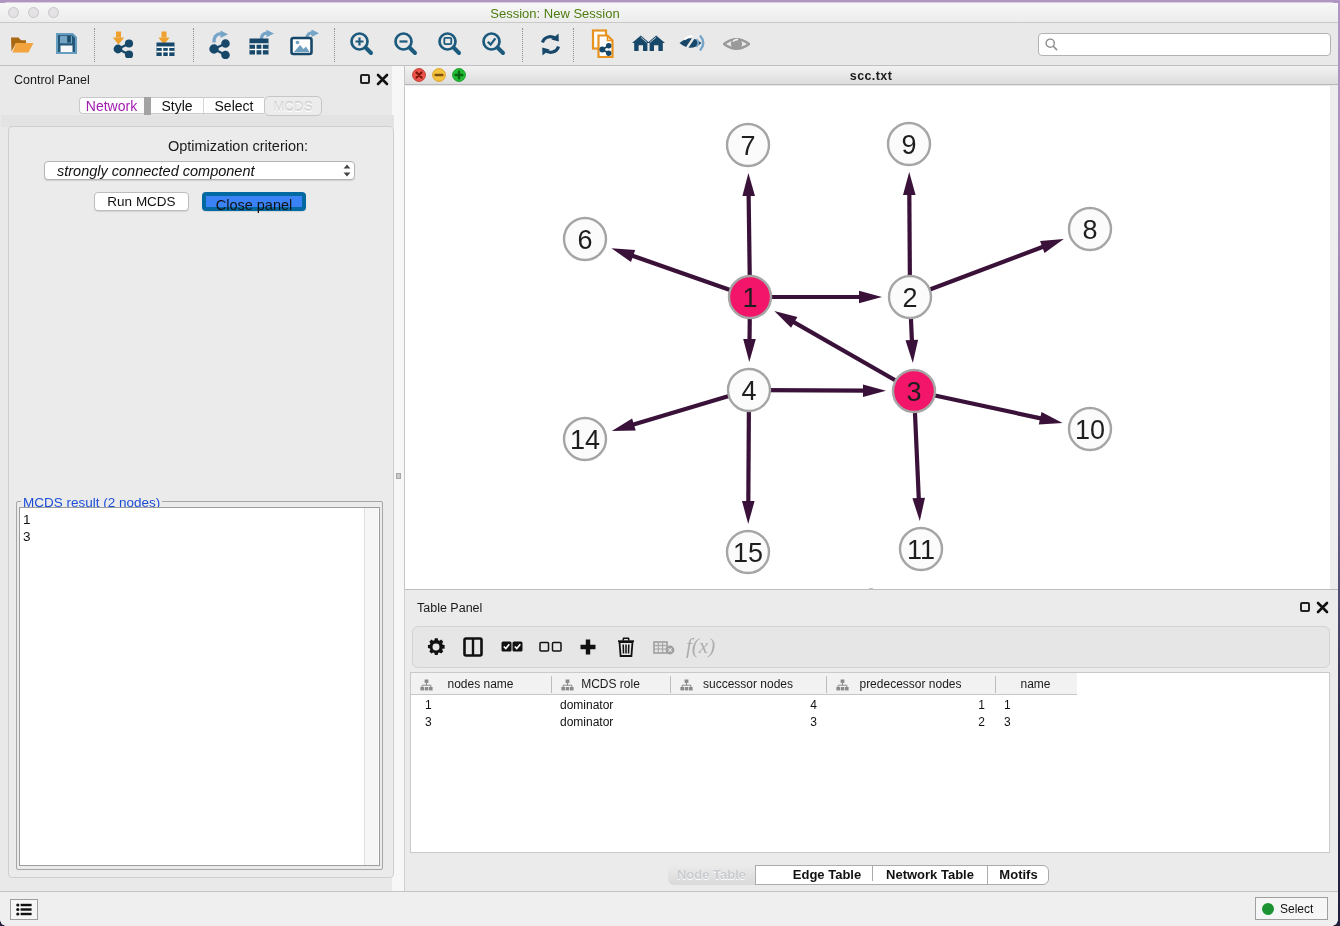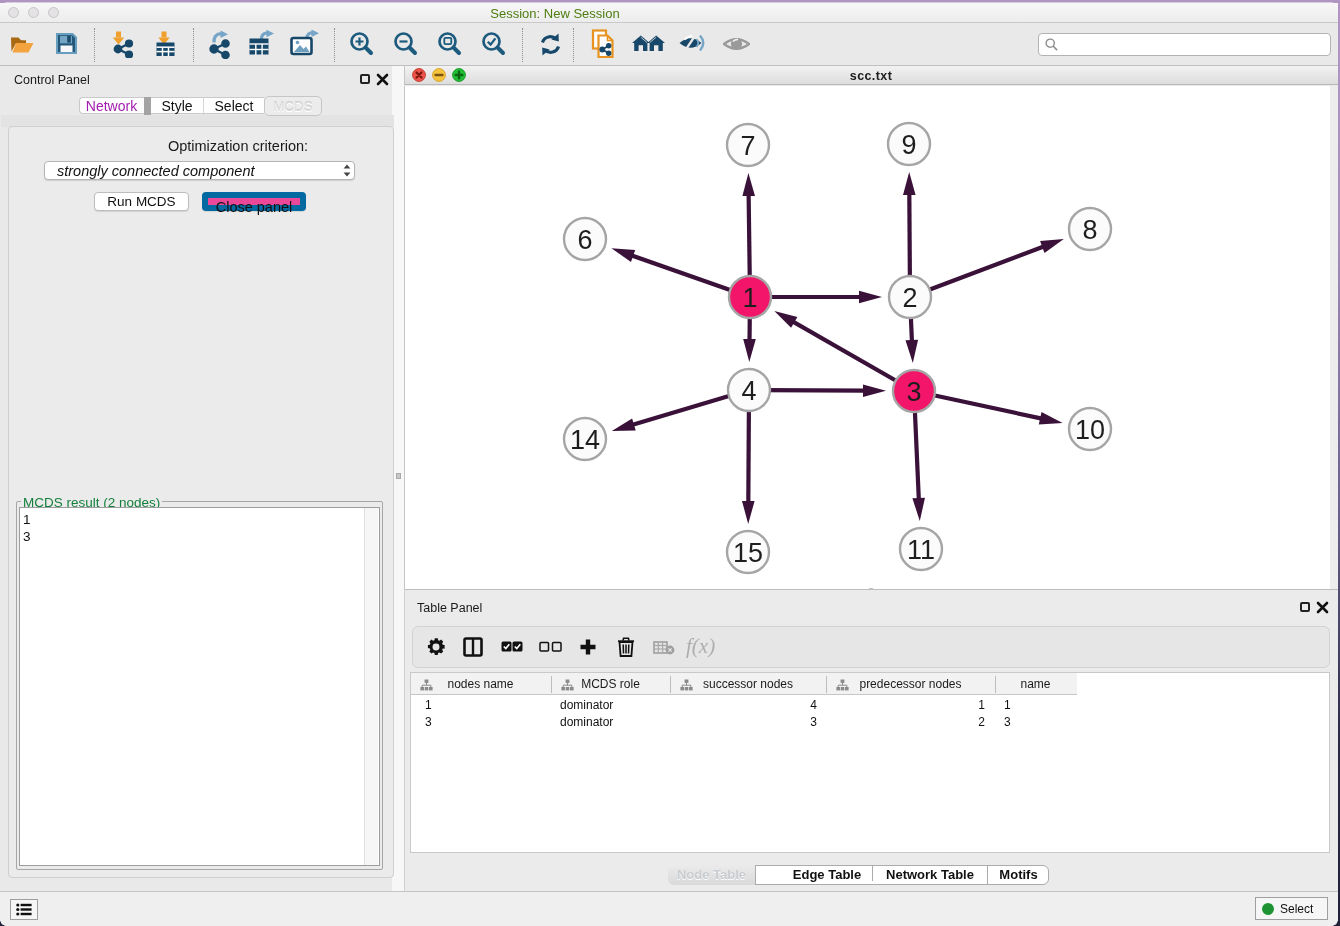--- a/index.html
+++ b/index.html
@@ -191,24 +191,24 @@
 <div class="abs" style="left:8px;top:138px;width:386px;text-align:center;font-size:14.5px;color:#1a1a1a;margin-left:37px;">Optimization criterion:</div>
 
 <div class="abs" style="left:44px;top:161px;width:311px;height:19px;background:#fff;border:1px solid #b5b5b5;border-radius:4px;box-shadow:0 1px 1px rgba(0,0,0,0.12);"></div>
 <div class="abs" style="left:57px;top:163px;font-size:14.5px;color:#111;font-style:italic;">strongly connected component</div>
 <svg class="abs" style="left:340px;top:163px;" width="14" height="15" viewBox="0 0 14 15">
     <path d="M7,1.5 L10.4,5.5 L3.6,5.5 Z" fill="#444"></path>
     <path d="M7,13.5 L10.4,9.5 L3.6,9.5 Z" fill="#444"></path>
   </svg>
 
 <div class="abs" style="left:94px;top:192px;width:95px;height:19px;background:#fff;border:1px solid #bdbdbd;border-radius:4px;font-size:13.5px;color:#111;text-align:center;line-height:18px;box-shadow:0 1px 1px rgba(0,0,0,0.1);">Run MCDS</div>
-<div class="abs" style="left:202px;top:192px;width:104px;height:19px;background:#ec4899;border:6px solid #0369a1;border-radius:4px;font-size:14.5px;color:#111;text-align:center;line-height:18px;box-shadow:0 1px 1px rgba(0,0,0,0.1);">Close panel</div>
+<div class="abs" style="left:202px;top:192px;width:104px;height:19px;background:#3b82f6;border:4px solid #0369a1;border-radius:4px;font-size:14.5px;color:#111;text-align:center;line-height:18px;box-shadow:0 1px 1px rgba(0,0,0,0.1);">Close panel</div>
 
 <div class="abs" style="left:16px;top:501px;width:367px;height:369px;border:1px solid #a6a6a6;border-radius:2px;"></div>
-<div class="abs" style="left:21px;top:495px;background:#ebebeb;padding:0 2px;font-size:13.5px;color:#15803d;">MCDS result (2 nodes)</div>
+<div class="abs" style="left:21px;top:495px;background:#ebebeb;padding:0 2px;font-size:13.5px;color:#1d4ed8;">MCDS result (2 nodes)</div>
 <div class="abs" style="left:19px;top:507px;width:361px;height:359px;background:#fff;border:1px solid #9d9d9d;"></div>
 <div class="abs" style="left:364px;top:508px;width:14px;height:357px;background:#f6f6f6;border-left:1px solid #e0e0e0;"></div>
 <div class="abs" style="left:23px;top:512px;font-size:13.5px;color:#111;line-height:16.5px;">1<br>3</div>
 
 <div class="abs" style="left:404px;top:66px;width:934px;height:19px;background:linear-gradient(#f2f2f2,#dddddd);border-bottom:1px solid #b8b8b8;border-left:1px solid #c6c6c6;"></div>
 <div class="abs" style="left:404px;top:69px;width:934px;font-size:12.5px;font-weight:700;color:#1c1c1c;text-align:center;letter-spacing:0.4px;">scc.txt</div>
 <svg class="abs" style="left:412px;top:68px;" width="60" height="14" viewBox="0 0 60 14">
 <circle cx="7" cy="7" r="6.4" fill="#eb544a" stroke="#c93c31" stroke-width="1"></circle>
 <path d="M4.5,4.5 L9.5,9.5 M9.5,4.5 L4.5,9.5" stroke="#7e150c" stroke-width="2.2" stroke-linecap="round"></path>
 <circle cx="27" cy="7" r="6.4" fill="#f6c33d" stroke="#d9a52b" stroke-width="1"></circle>

